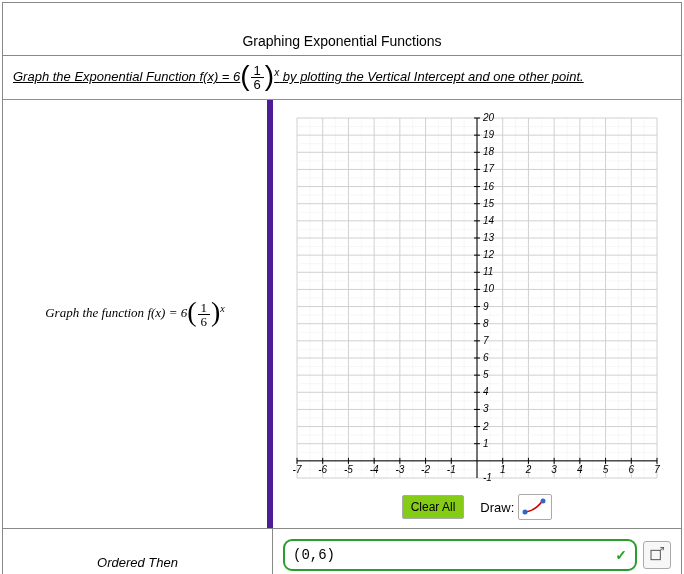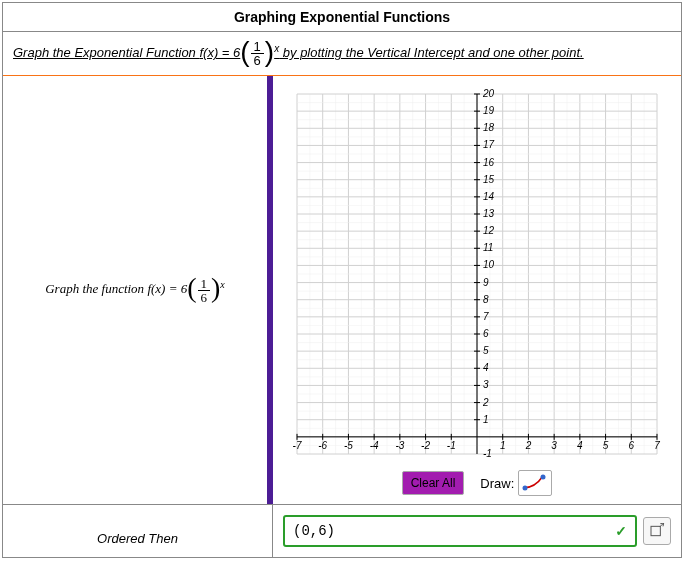--- a/index.html
+++ b/index.html
@@ -1,38 +1,38 @@
 <!DOCTYPE html>
 <html><head>
 <meta charset="utf-8">
 <style>
 * { box-sizing: border-box; margin: 0; padding: 0; }
 body { font-family: Arial, sans-serif; font-size: 13px; background: #fff; width: 684px; }
 .outer { border: 1px solid #888; margin: 2px; }
-.title { text-align: center; font-weight: bold; padding: 6px 0; border-bottom: 1px solid #888; font-size: 14px; }
+.title { text-align: center; font-weight: normal; padding: 6px 0; border-bottom: 1px solid #888; font-size: 14px; margin-top: 24px; }
 .instructions { padding: 8px 10px; font-style: italic; border-bottom: 1px solid #f97316; line-height: 1.6; text-decoration: underline; }
 .instructions .nowrap { white-space: nowrap; }
 .frac { display: inline-block; vertical-align: middle; text-align: center; font-style: normal; font-size: 13px; line-height: 1; margin: 0 1px; }
 .frac .num { display: block; border-bottom: 1px solid #000; padding: 0 3px; }
 .frac .den { display: block; padding: 0 3px; }
 .sup { font-size: 10px; vertical-align: super; font-style: italic; }
 .big-paren { font-size: 28px; vertical-align: middle; line-height: 0; font-style: normal; display: inline-block; position: relative; top: -2px; }
 .math { font-style: italic; }
 .main-row { display: flex; border-bottom: 1px solid #888; }
 .left-cell { width: 270px; border-right: 6px solid #4c1d95; display: flex; align-items: center; justify-content: center; padding: 10px; font-style: italic; font-family: Liberation Serif, serif; }
 .right-cell { flex: 1; padding: 8px; display: flex; flex-direction: column; align-items: center; }
 .graph-wrap { position: relative; }
 svg.grid { display: block; }
 .toolbar { margin-top: 6px; display: flex; align-items: center; gap: 4px; }
-.btn { border: 1px solid #aaa; background: #a21caf; padding: 4px 8px; font-size: 12px; cursor: pointer; border-radius: 2px; }
+.btn { border: 1px solid #aaa; background: #84cc16; padding: 4px 8px; font-size: 12px; cursor: pointer; border-radius: 2px; }
 .draw-btn { border: 1px solid #aaa; background: #fff; width: 34px; height: 26px; display: flex; align-items: center; justify-content: center; border-radius: 2px; cursor: pointer; }
 .answer-row { display: flex; }
 .ans-left { width: 270px; border-right: 1px solid #888; display: flex; align-items: center; justify-content: center; text-align: center; padding: 10px; font-style: italic; }
 .ans-right { flex: 1; padding: 10px; display: flex; align-items: center; gap: 6px; }
-.answer-box { flex: 1; border: 2px solid #2a9d2a; border-radius: 3px; padding: 6px 8px; display: flex; align-items: center; justify-content: space-between; background: #fff; }
+.answer-box { flex: 1; border: 2px solid #2a9d2a; border-radius: 9px; padding: 6px 8px; display: flex; align-items: center; justify-content: space-between; background: #fff; }
 .answer-box .val { font-family: "Courier New", monospace; font-size: 14px; }
 .check { color: #2a9d2a; font-size: 14px; font-weight: bold; }
 .preview-btn { border: 1px solid #aaa; background: #f7f7f7; width: 28px; height: 28px; display: flex; align-items: center; justify-content: center; border-radius: 3px; cursor: pointer; }
 .preview-btn svg { width: 16px; height: 16px; }
 .axis-label { font-size: 10px; font-style: italic; fill: #000; font-family: Arial; }
 .grid-line { stroke: #d0d0d0; stroke-width: 1; }
 .grid-line-minor { stroke: #eee; stroke-width: 0.5; }
 .axis { stroke: #000; stroke-width: 1; }
 .tick { stroke: #000; stroke-width: 1; }
 </style>

